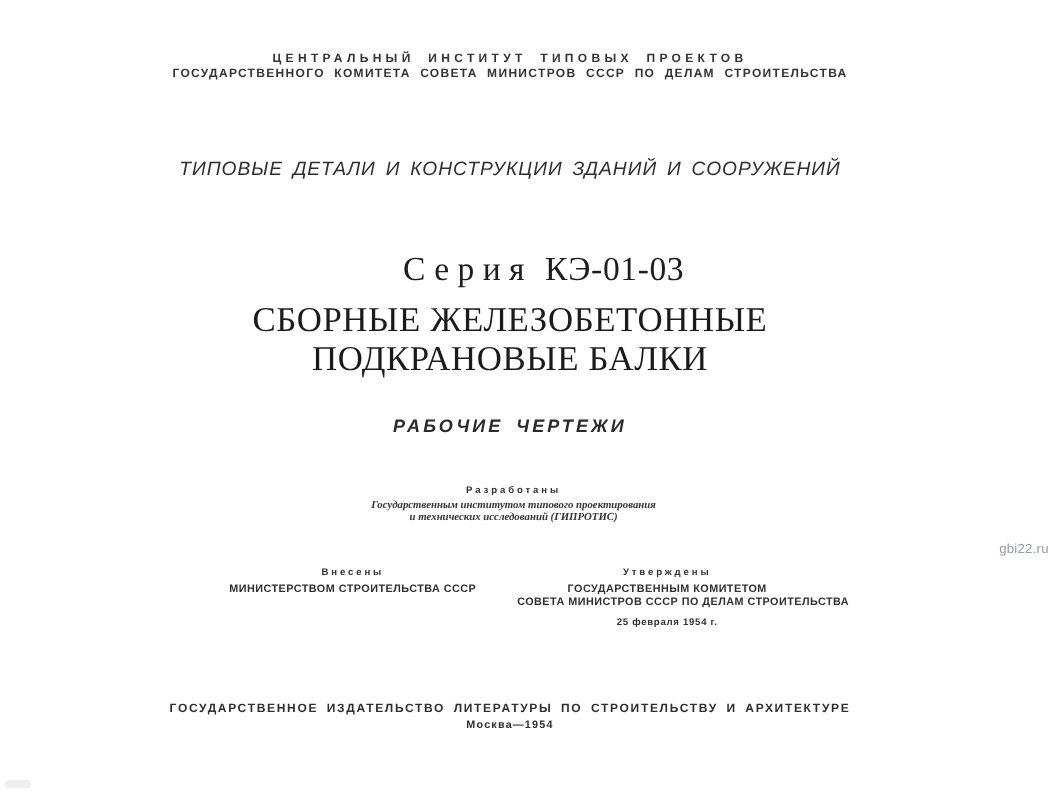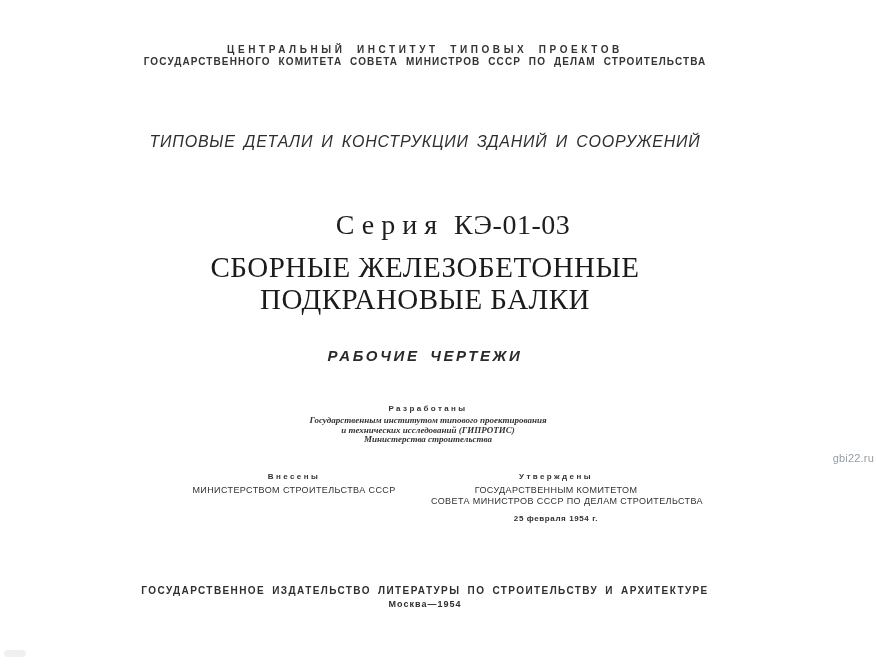--- a/index.html
+++ b/index.html
@@ -107,21 +107,21 @@
   .approved-block  { left: 431px; top: 472px; }
   .block-heading {
     font-size: 8px;
     font-weight: bold;
     letter-spacing: 2.4px;
     color: #333333;
     margin-bottom: 4px;
   }
   .block-line {
     font-size: 9px;
-    font-weight: normal;
+    font-weight: bold;
     letter-spacing: 0.4px;
     line-height: 11px;
     color: #303030;
     white-space: nowrap;
   }
   .block-date {
     margin-top: 7px;
     font-size: 8px;
     font-weight: bold;
     letter-spacing: 0.6px;
@@ -181,21 +181,20 @@
 
   <div class="row doc-type">РАБОЧИЕ ЧЕРТЕЖИ</div>
 
   <div class="row title-line2">ПОДКРАНОВЫЕ БАЛКИ</div>
 
   <div class="row developed developed-heading">Разработаны</div>
 
   <div class="row developed developed-body">
     <div>Государственным институтом типового проектирования</div>
     <div>и технических исследований (ГИПРОТИС)</div>
-    <div>Министерства строительства</div>
   </div>
 
   <div class="block submitted-block">
     <div class="block-heading">Внесены</div>
     <div class="block-line">МИНИСТЕРСТВОМ СТРОИТЕЛЬСТВА СССР</div>
   </div>
 
   <div class="block approved-block">
     <div class="block-heading">Утверждены</div>
     <div class="block-line">ГОСУДАРСТВЕННЫМ КОМИТЕТОМ</div>

